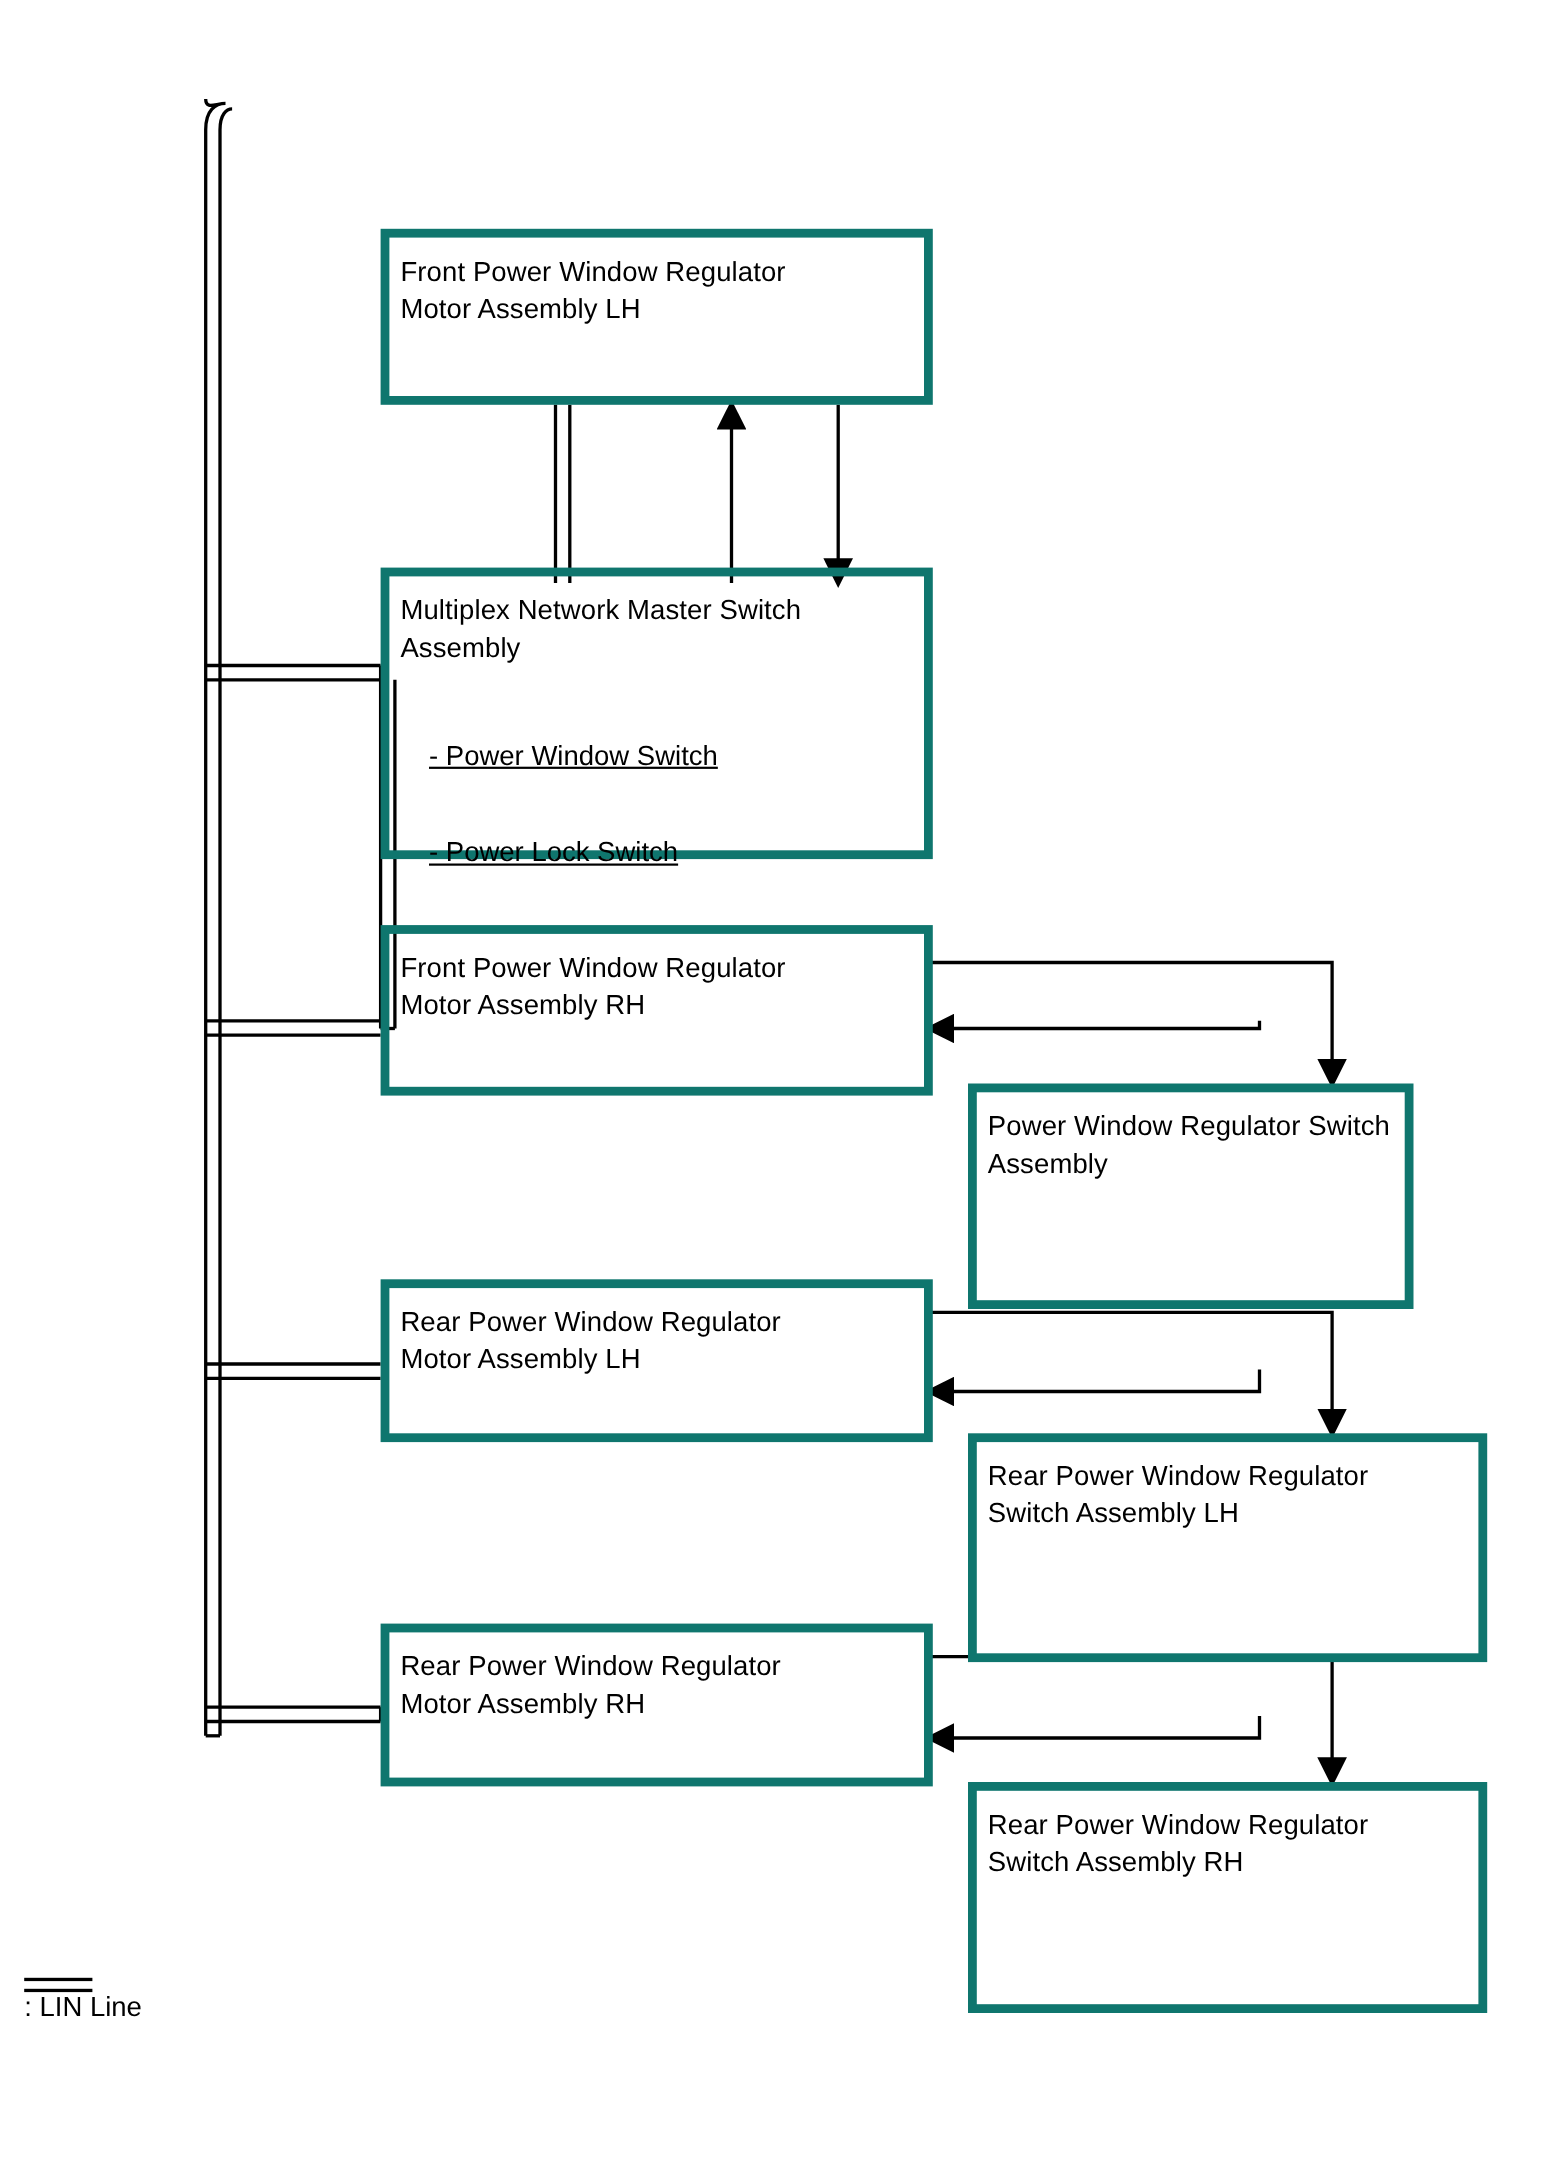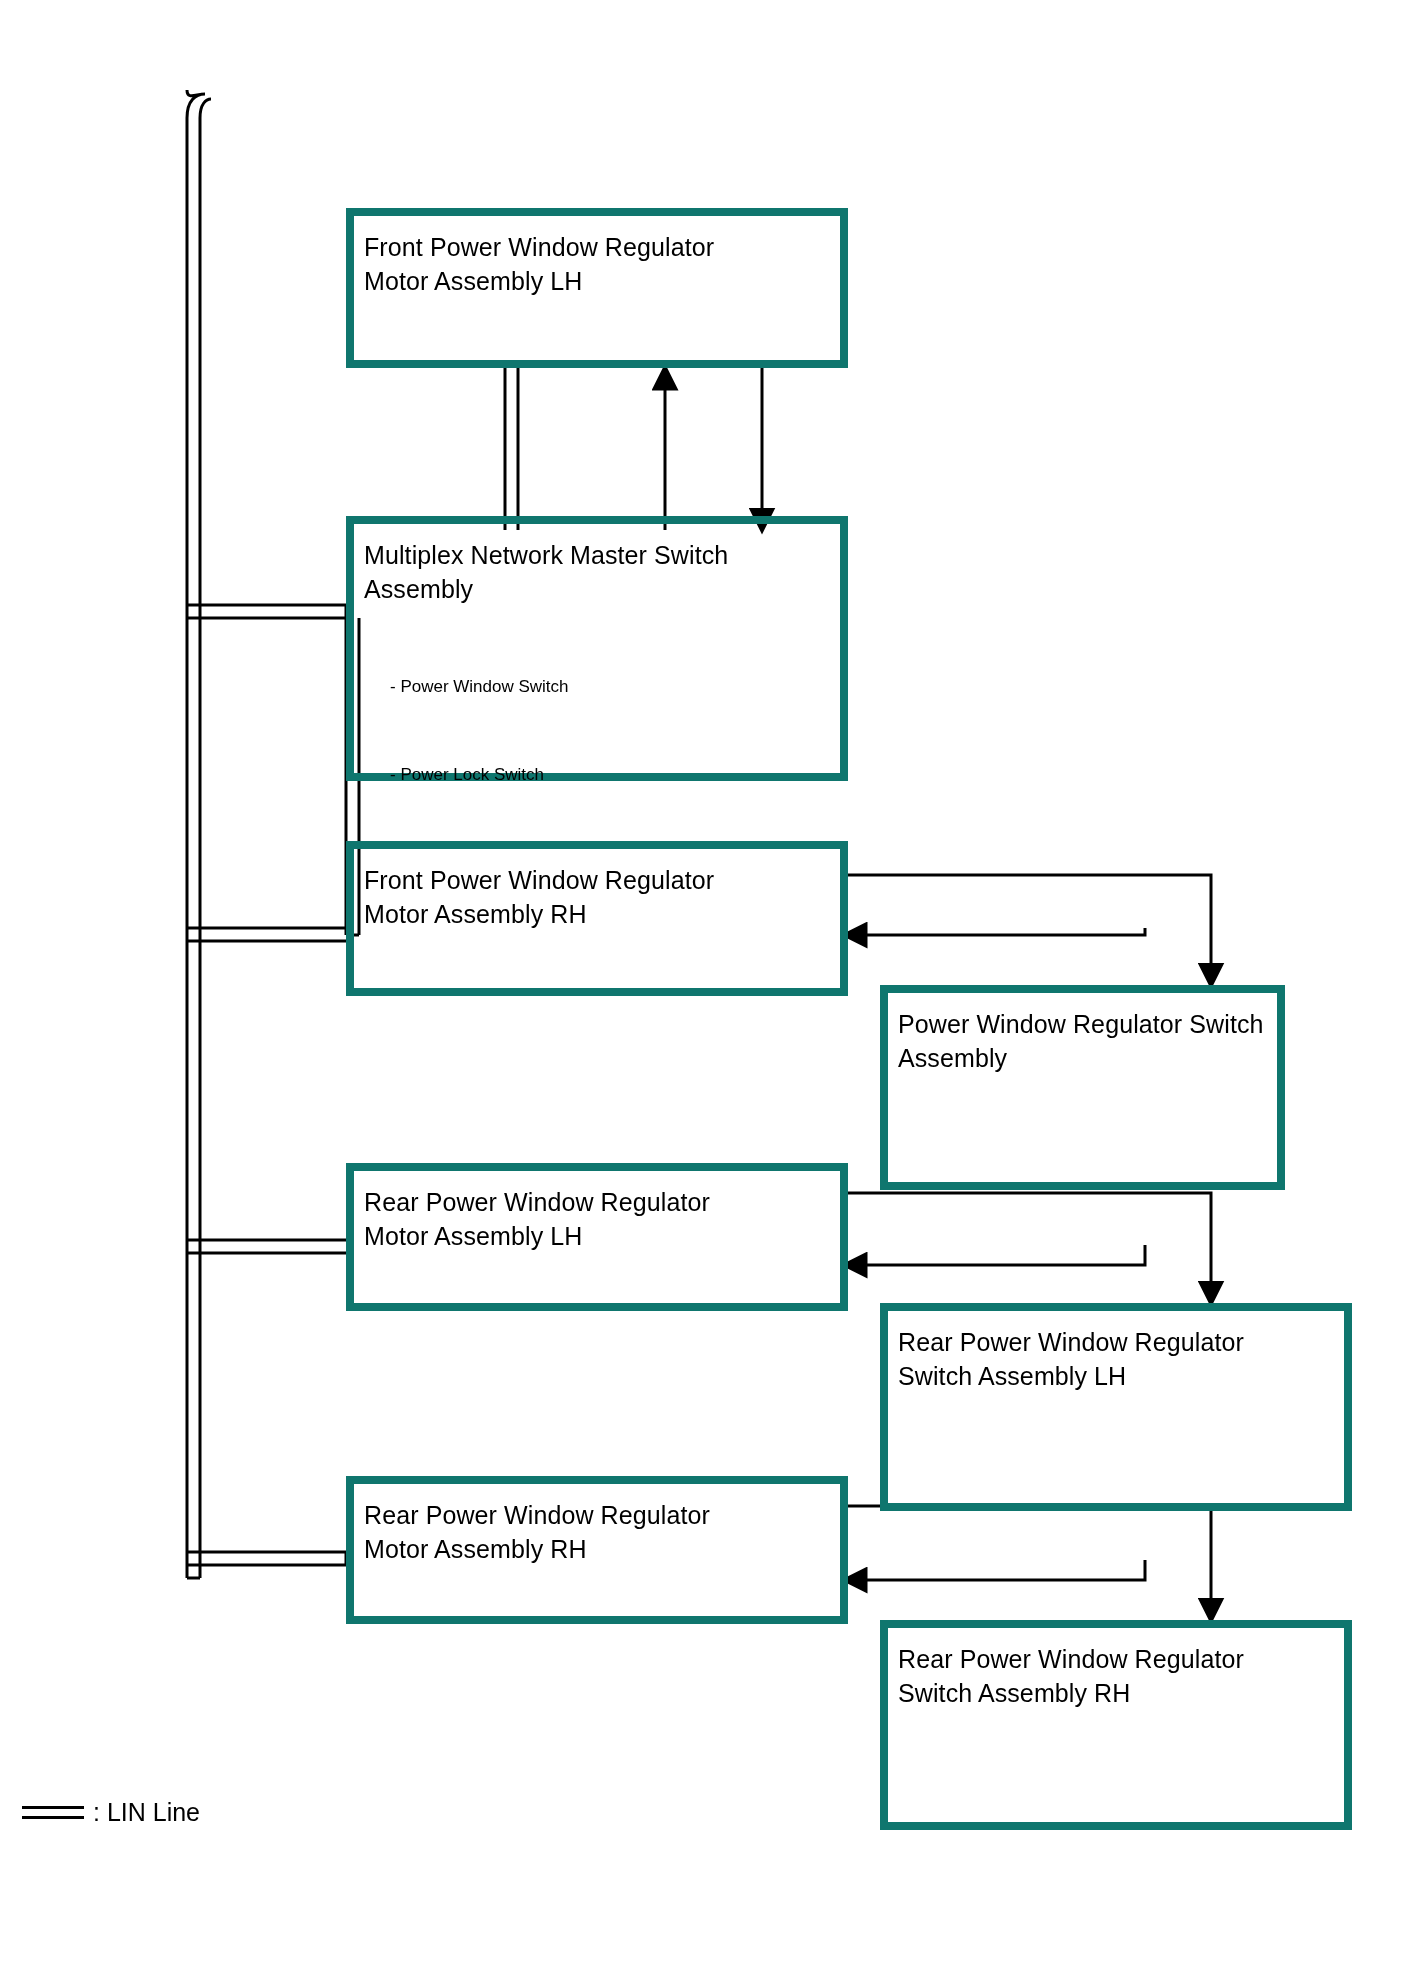--- a/index.html
+++ b/index.html
@@ -36,34 +36,35 @@
     background: transparent;
     padding: 14px 0 0 10px;
   }
   .node-label {
     font-size: 25px;
     line-height: 34px;
     white-space: pre-line;
     letter-spacing: 0.1px;
   }
   .node-sub {
-    font-size: 17px;
+    font-size: 25px;
     line-height: 34px;
     margin-top: 30px;
     white-space: pre-line;
     padding-left: 26px;
+    text-decoration: underline;
   }
   .node-sub div { margin-bottom: 20px; }
   .legend {
     position: absolute;
     left: 22px;
     top: 1798px;
     display: flex;
-    align-items: center;
     font-size: 25px;
+    flex-direction: column;
   }
   .legend-swatch {
     width: 62px;
     height: 13px;
     margin-right: 9px;
     border-top: 3px solid #000;
     border-bottom: 3px solid #000;
     box-sizing: border-box;
     position: relative;
   }

